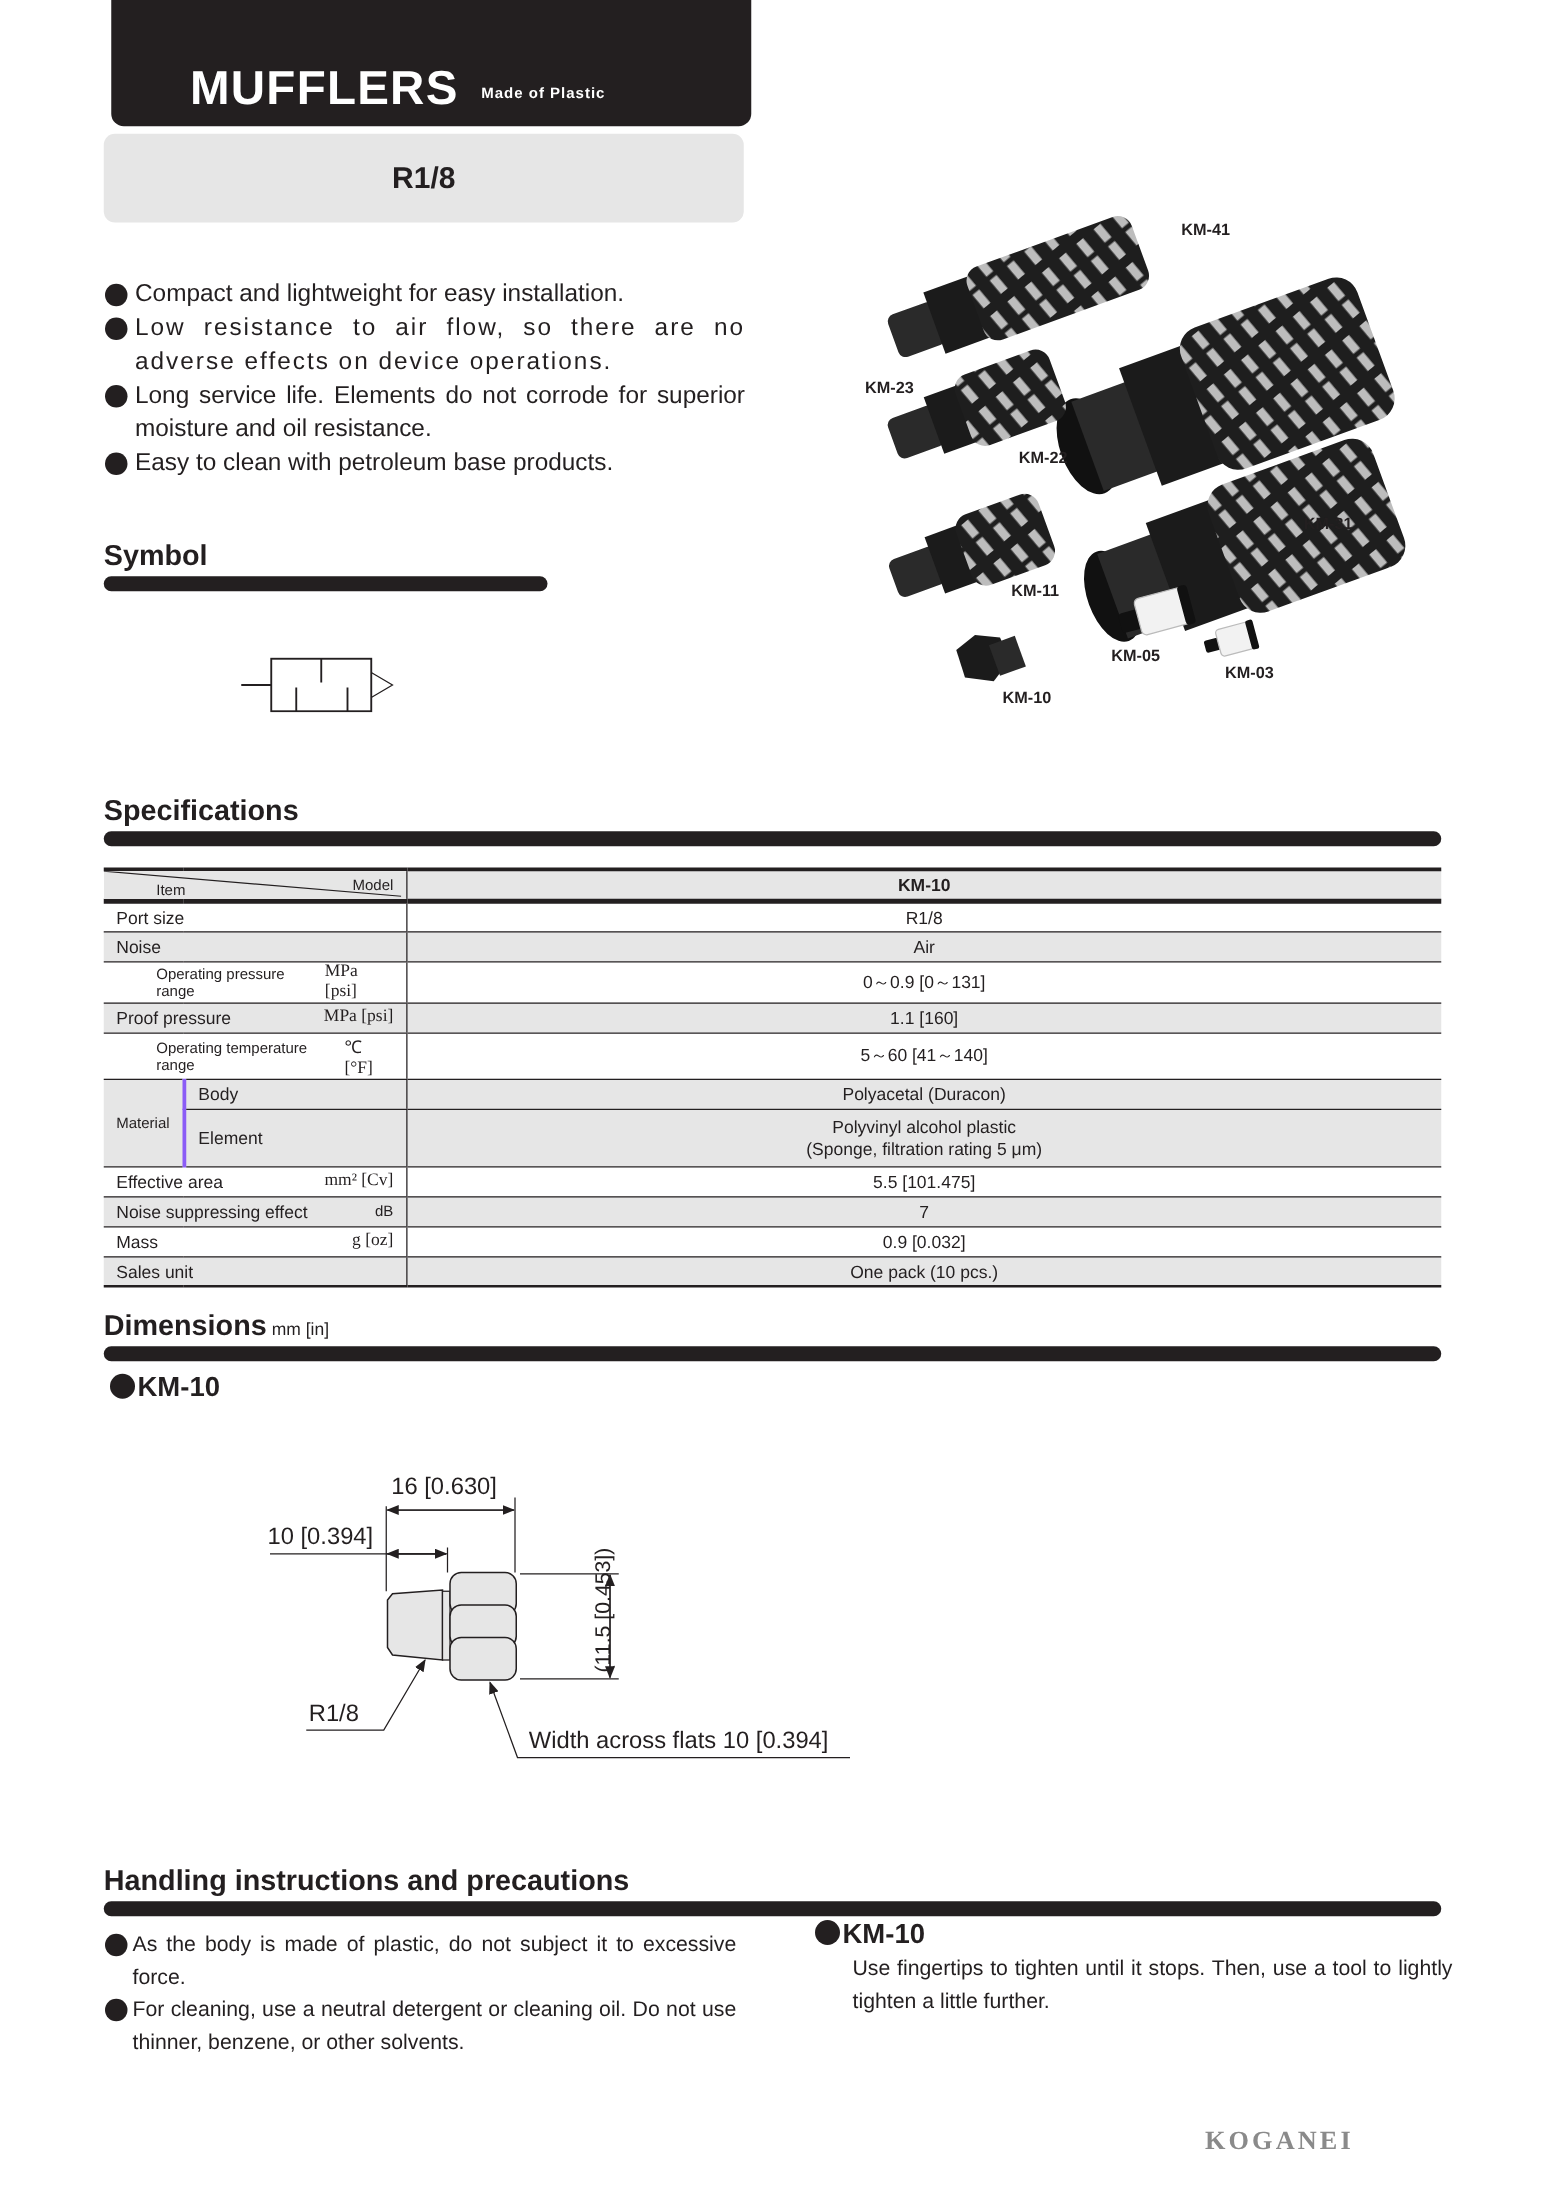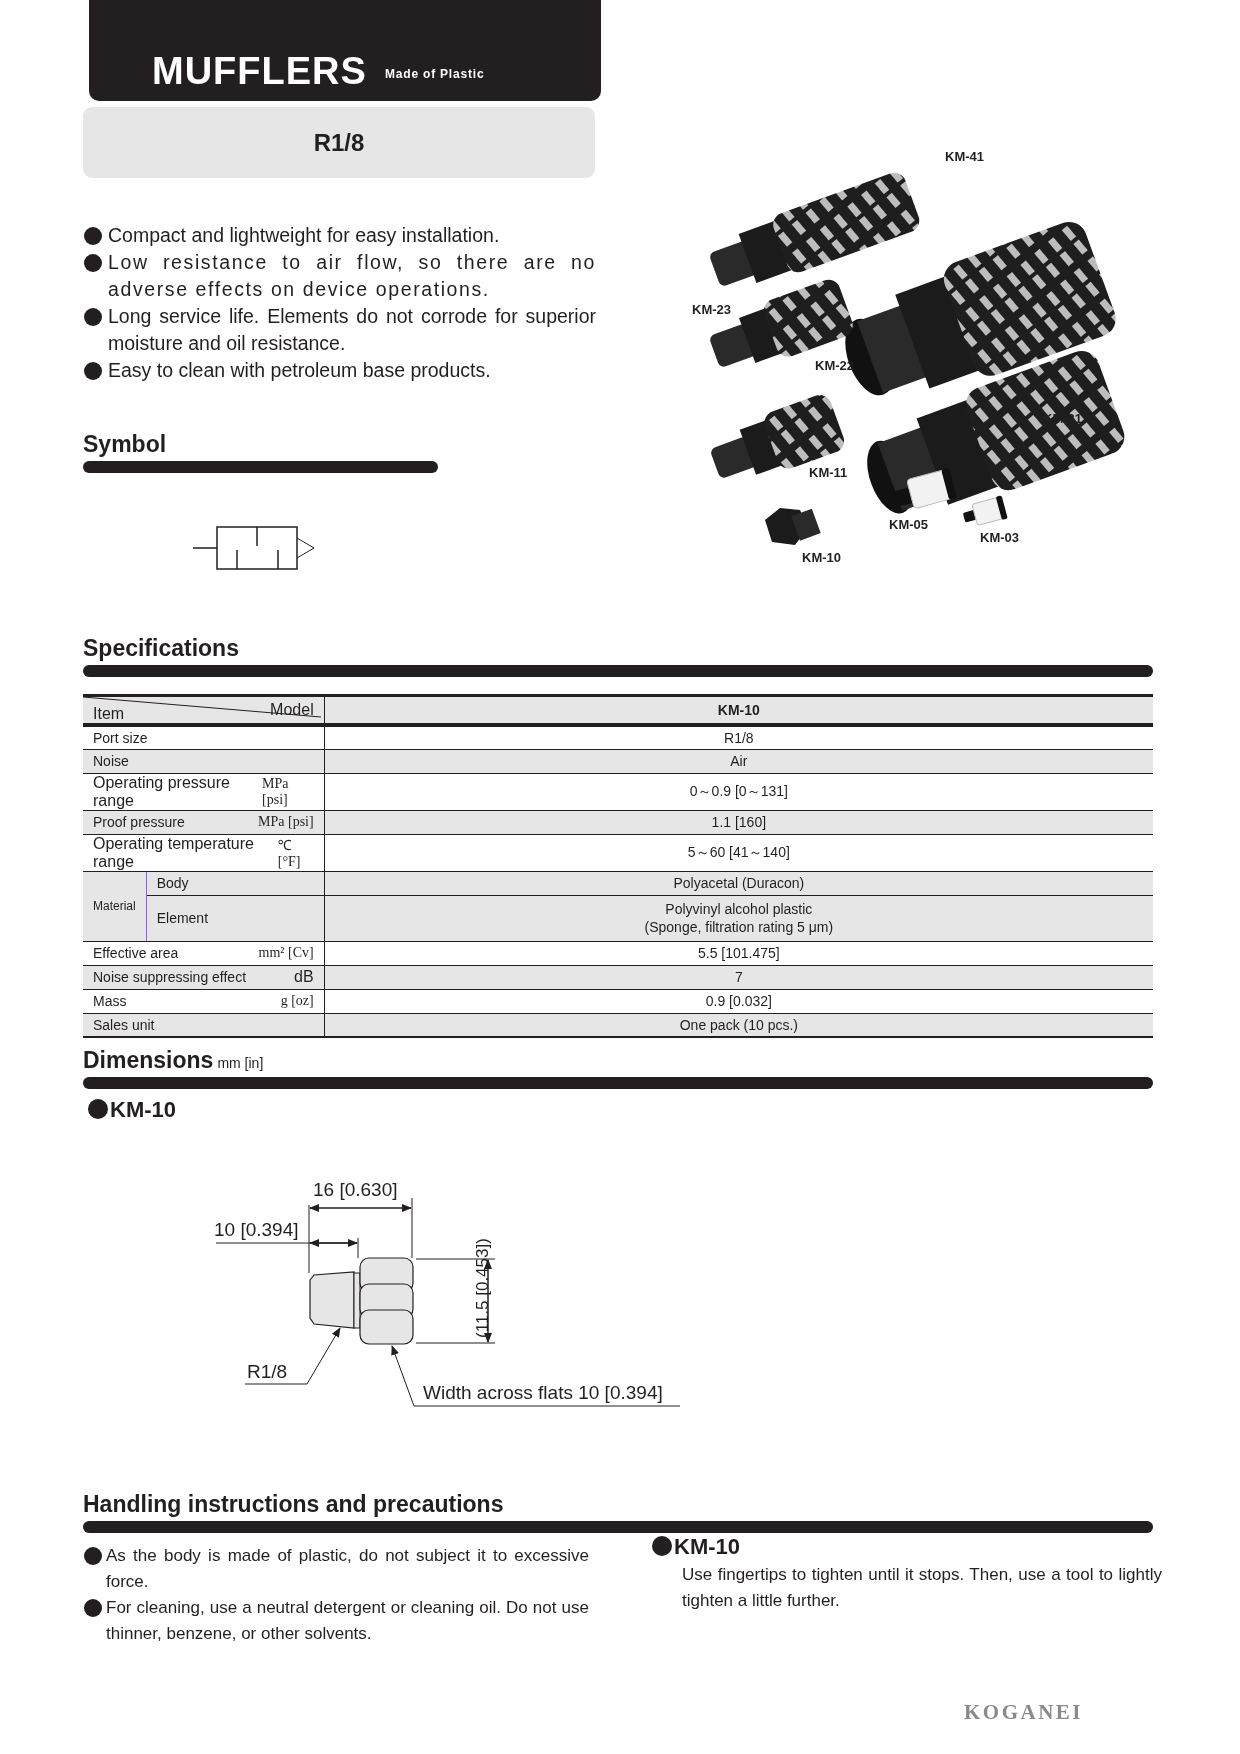--- a/index.html
+++ b/index.html
@@ -24,23 +24,23 @@
   .photo-label { position: absolute; font-weight: bold; font-size: 13px; }
 
   
   .spec-table { position: absolute; left: 83px; top: 694px; width: 1070px; border-collapse: collapse; font-size: 14px; }
   .spec-table td { border-bottom: 1px solid #231f20; padding: 0 10px; height: 24px; }
   .spec-table tr.g td { background: #e6e6e6; }
   .spec-table td.val { text-align: center; border-left: 1px solid #231f20; }
   .spec-table .hdr td { border-top: 3px solid #231f20; border-bottom: 4px solid #231f20; height: 24px; }
   .spec-table tr.last td { border-bottom: 2px solid #231f20; }
   .lbl { display: flex; justify-content: space-between; align-items: center; }
-  .lbl .small { font-size: 16px; }
+  .lbl .small { font-size: 12px; margin-left: 32px; }
   .lbl .unit { font-size: 14px; font-family: Liberation Serif, serif; }
-  .mat { border-right: 1px solid #8b5cf6; font-size: 12px; width: 60px; }
+  .mat { border-right: 3px solid #8b5cf6; font-size: 12px; width: 60px; }
   .diag-cell { position: relative; }
   .diag-cell svg { position: absolute; left: 0; top: 0; }
 
   .dim-label { position: absolute; font-size: 19px; }
   .hbullet { position: relative; padding-left: 22px; }
   .handling { position: absolute; left: 84px; top: 1543px; width: 505px; font-size: 17px; line-height: 26px; text-align: justify; }
   .km-sub { position: absolute; font-weight: bold; font-size: 22px; }
   .km-sub .dot2 { display: inline-block; width: 20px; height: 20px; border-radius: 50%; background: #231f20; vertical-align: -2px; margin-right: 2px; }
   .km10-note { position: absolute; left: 682px; top: 1562px; width: 480px; font-size: 17px; line-height: 26px; text-align: justify; }
   .logo { position: absolute; left: 964px; top: 1700px; font-weight: bold; font-size: 21px; letter-spacing: 2.5px; color: #8a8a8a; font-family: Liberation Serif, serif; }
@@ -111,21 +111,21 @@
     <rect x="220" y="324" width="40" height="30" rx="4" fill="#f2f2f2" stroke="#bbb"></rect>
     <rect x="256" y="323" width="8" height="32" rx="3" fill="#111"></rect>
   </g>
 
   <g transform="rotate(-15 310 355)">
     <rect x="272" y="353" width="12" height="10" rx="2" fill="#111"></rect>
     <rect x="283" y="347" width="28" height="22" rx="3" fill="#f2f2f2" stroke="#bbb"></rect>
     <rect x="308" y="346" width="6" height="24" rx="2" fill="#111"></rect>
   </g>
 </svg>
-<div class="photo-label" style="left:945px;top:149px">KM-41</div>
+<div class="photo-label" style="left:945px;top:176px">KM-41</div>
 <div class="photo-label" style="left:692px;top:302px">KM-23</div>
 <div class="photo-label" style="left:815px;top:358px">KM-22</div>
 <div class="photo-label" style="left:1043px;top:411px">KM-31</div>
 <div class="photo-label" style="left:809px;top:465px">KM-11</div>
 <div class="photo-label" style="left:889px;top:517px">KM-05</div>
 <div class="photo-label" style="left:980px;top:530px">KM-03</div>
 <div class="photo-label" style="left:802px;top:550px">KM-10</div>
 
 <div class="sec-title" style="left:83px;top:431px">Symbol</div>
 <div class="sec-rule" style="left:83px;top:461px;width:355px"></div>

